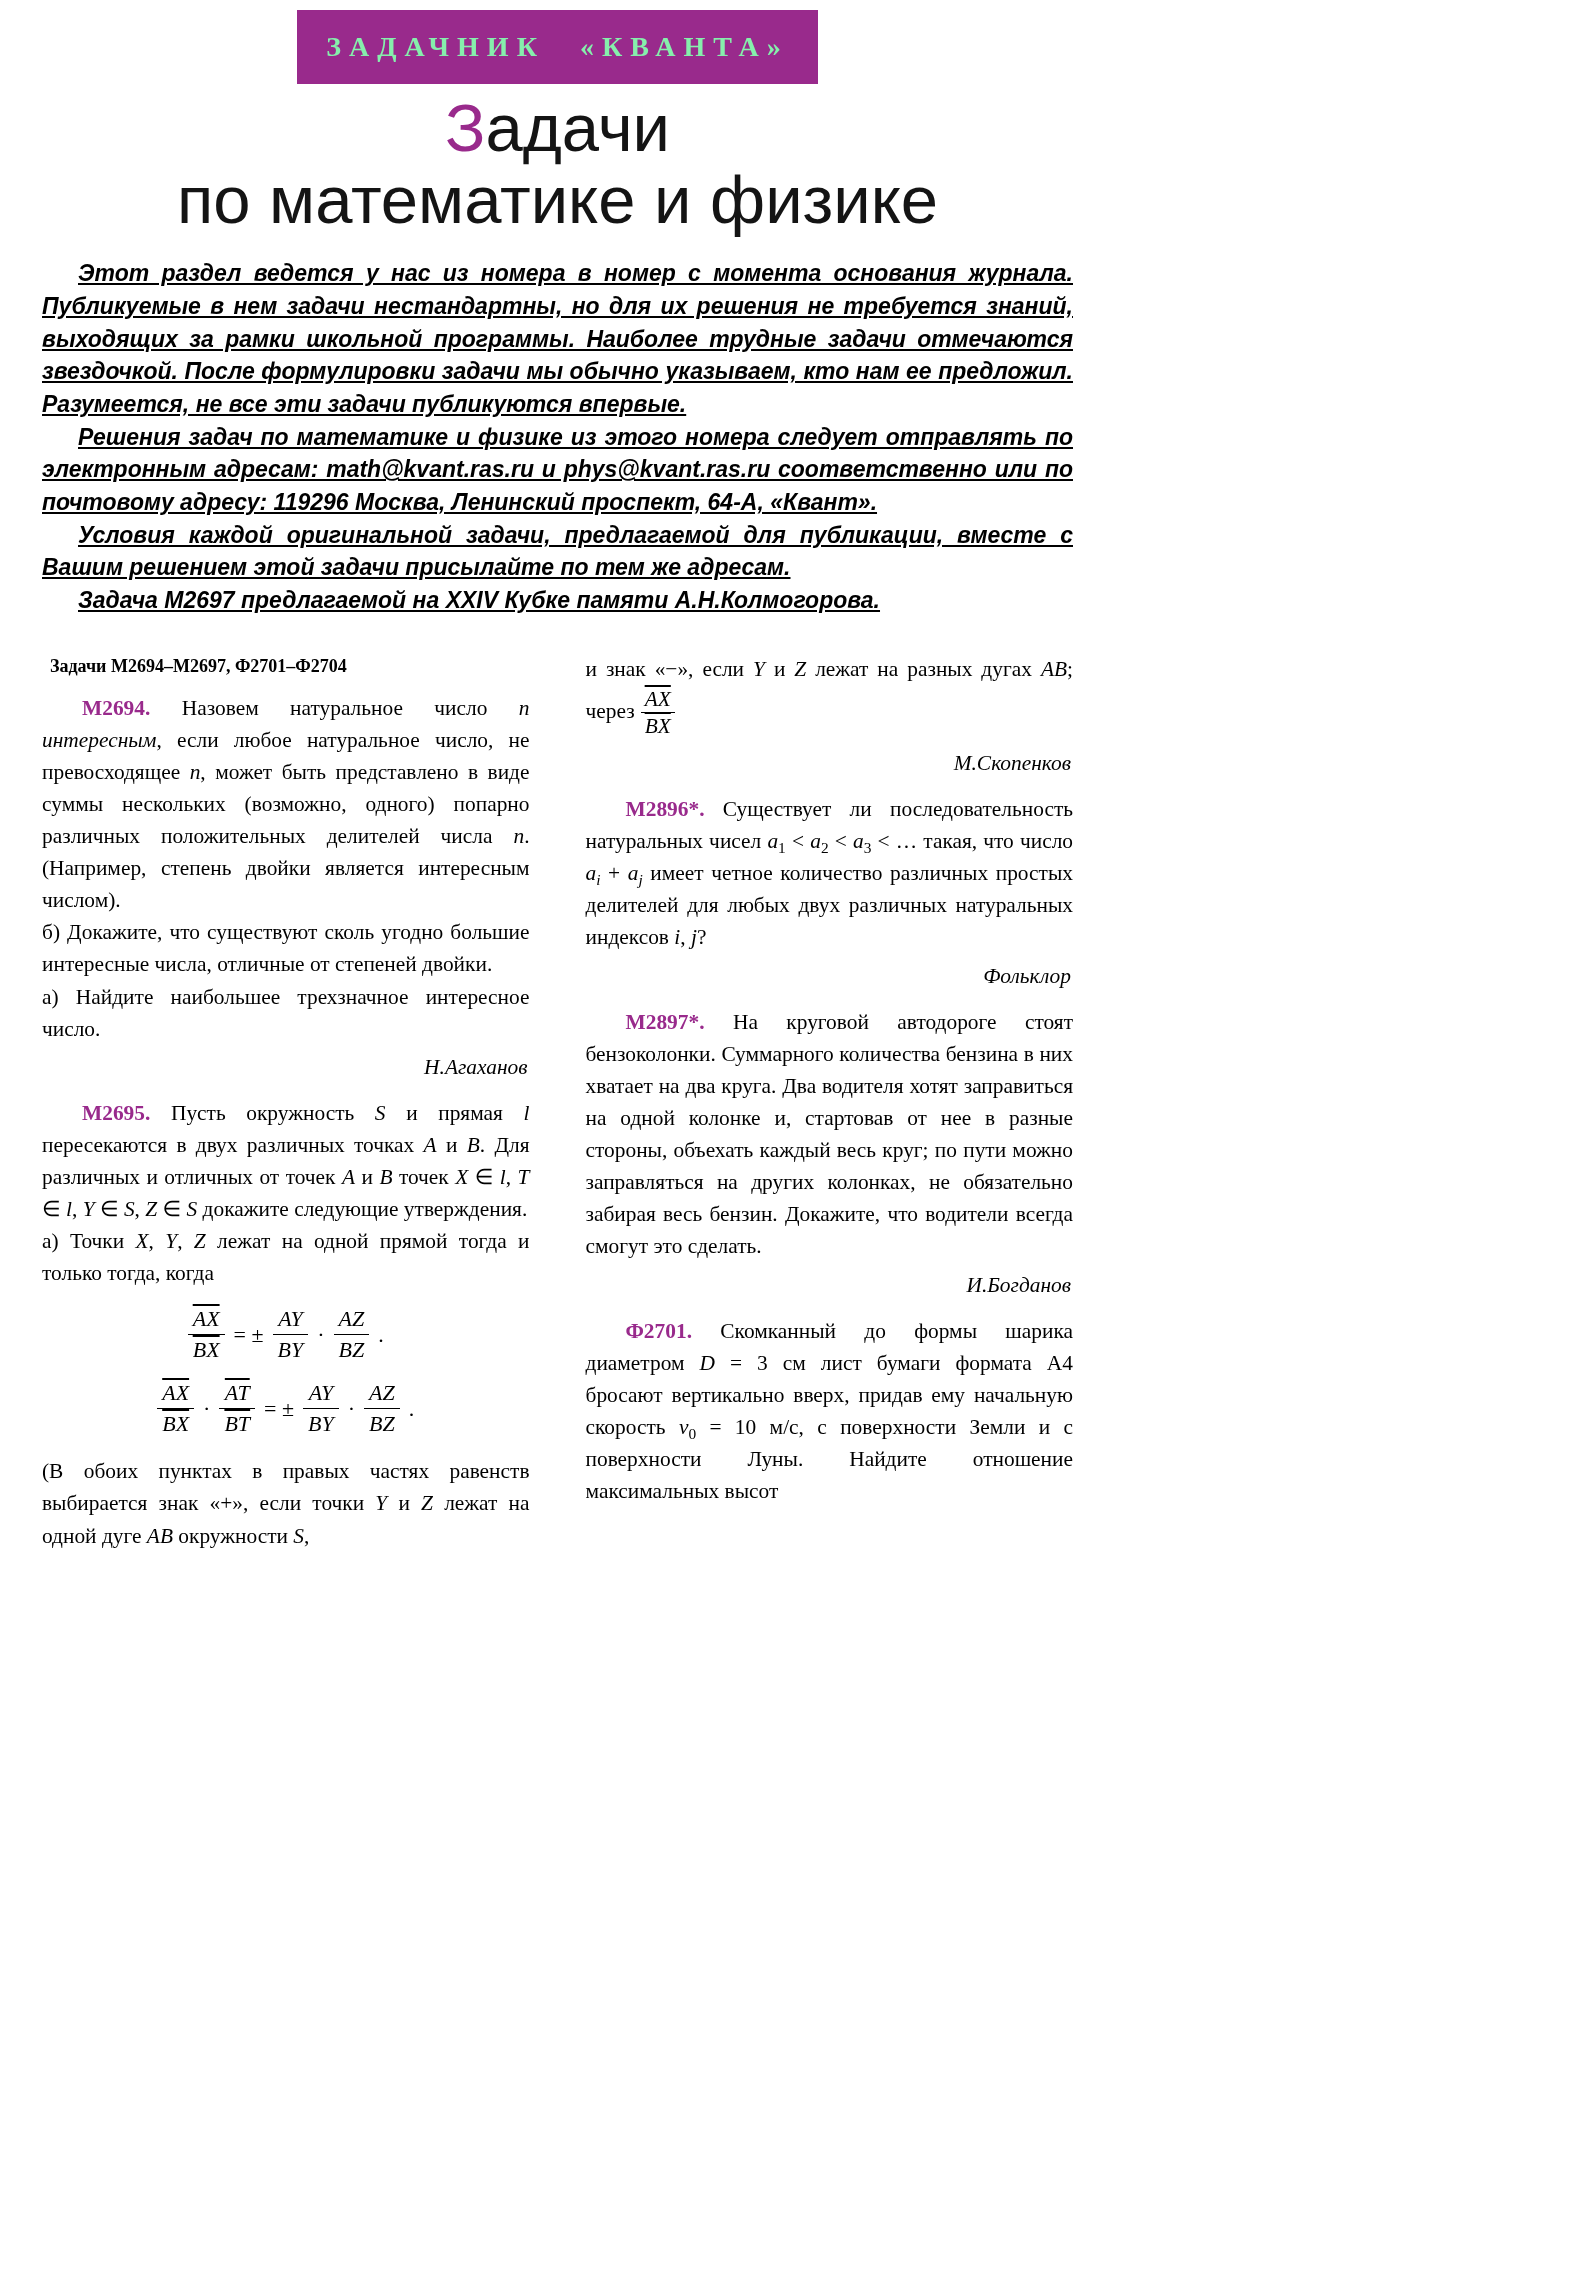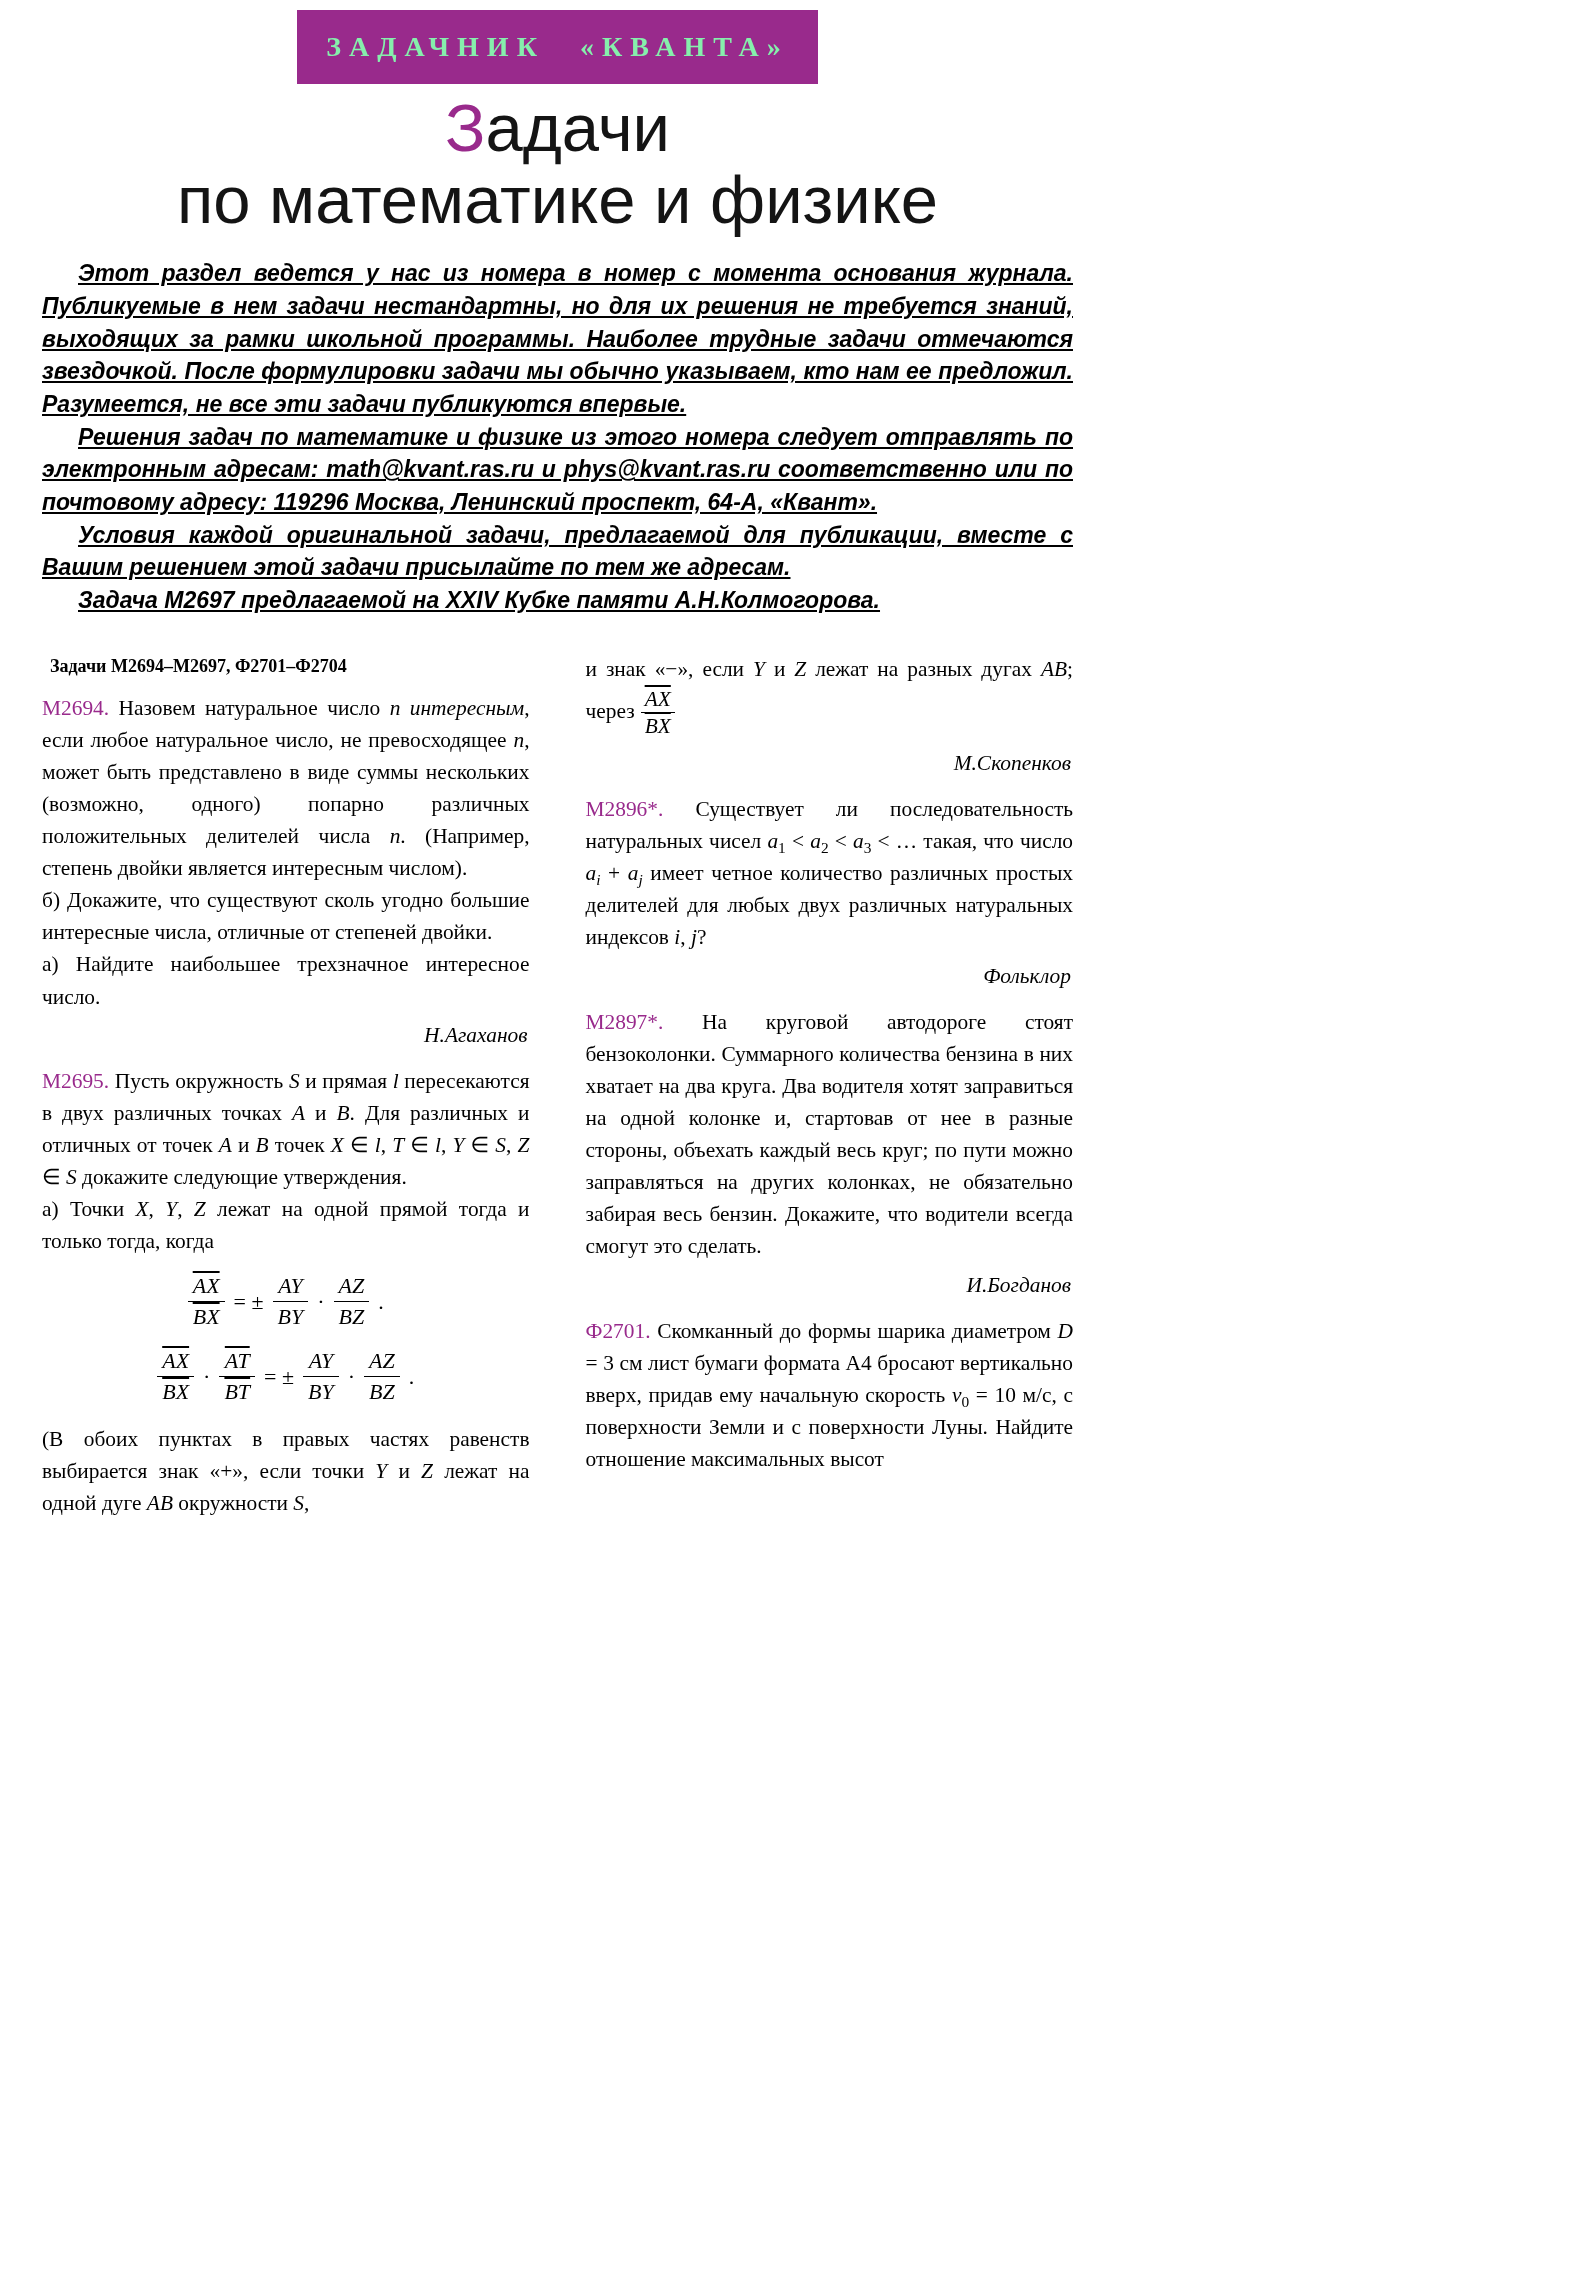--- a/index.html
+++ b/index.html
@@ -53,21 +53,21 @@
   .col { width:488px; font-size:21.4px; line-height:1.5; text-align:justify; }
 
   .problems-heading {
     font-size:18px; font-weight:bold;
     padding-left:8px; margin-bottom:12px;
     text-align:left;
   }
 
   .problem { margin-bottom:14px; }
   .problem .p { text-align:justify; }
-  .plabel { font-weight:normal; color:var(--accent, #992a8c); }
+  .plabel { font-weight:bold; color:var(--accent, #992a8c);margin-left:40px; }
   .author {
     text-align:right; font-style:italic;
     margin:6px 2px 12px 0;
   }
 
   
   .formula {
     display:flex; justify-content:center; align-items:center;
     gap:9px; margin:16px 0 18px; font-size:22px;
   }

